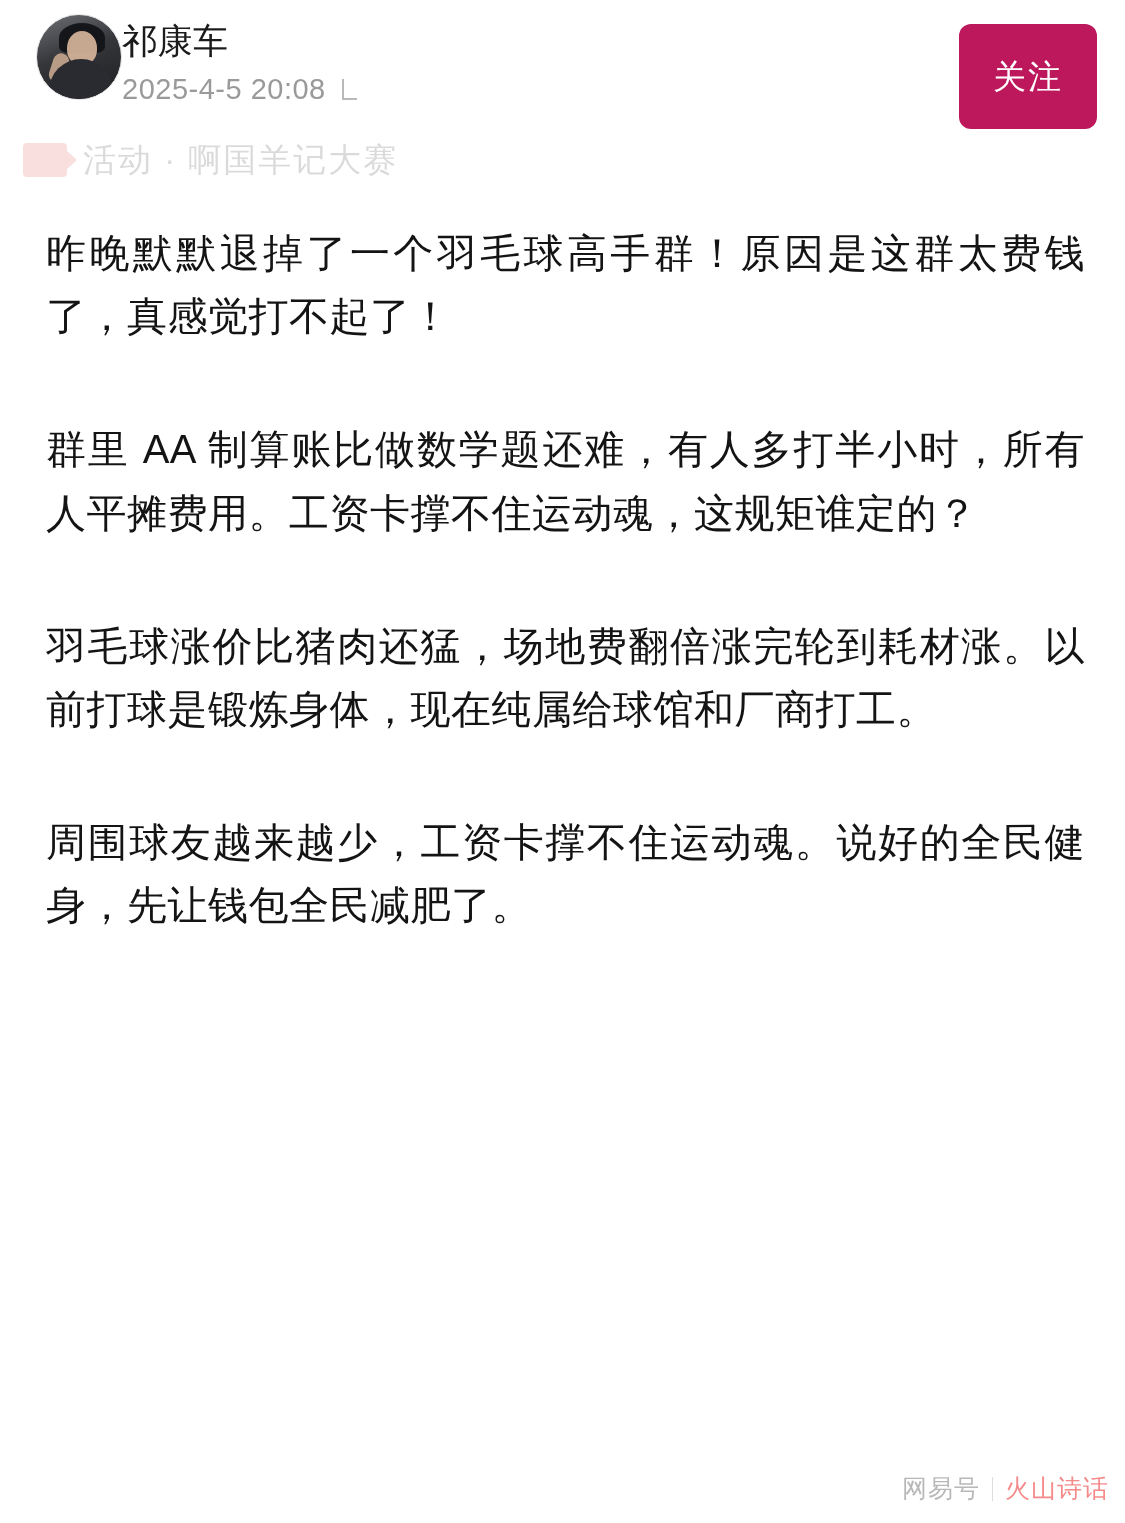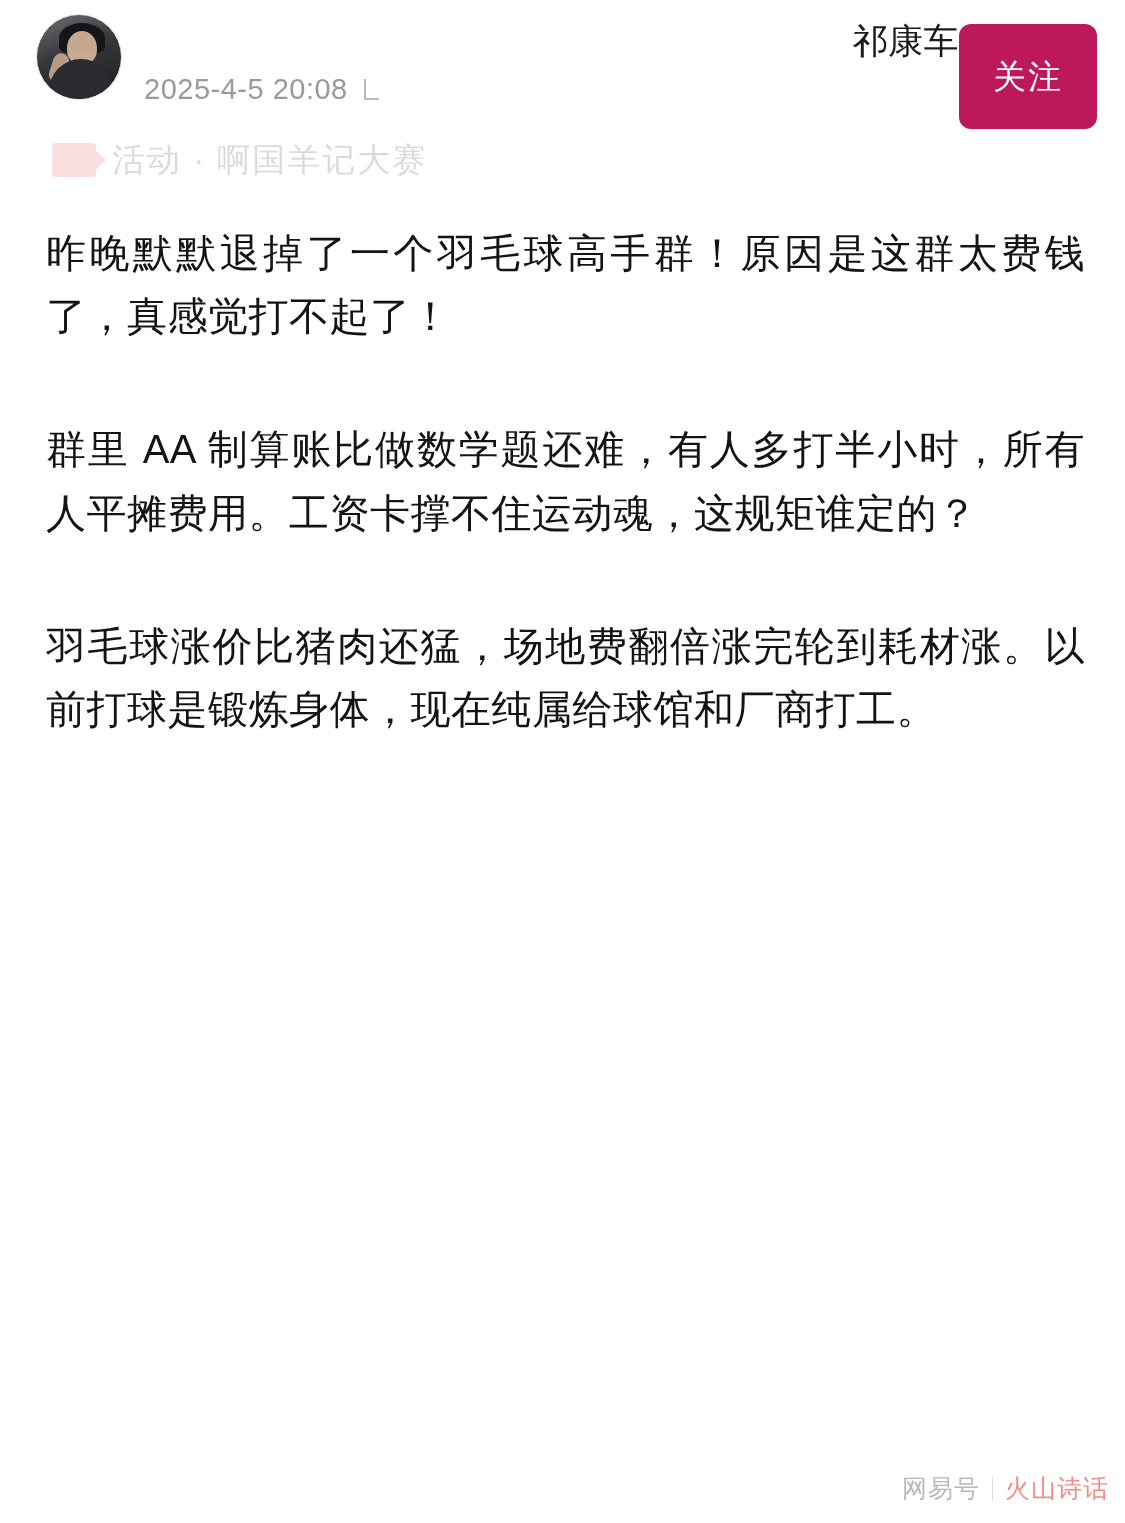--- a/index.html
+++ b/index.html
@@ -74,25 +74,23 @@
     width: 16px;
     height: 30px;
     background: #cfae94;
     border-radius: 10px;
     left: 14px;
     top: 38px;
     transform: rotate(18deg);
     opacity: .85;
   }
   .head-meta {
-    margin-left: 22px;
     padding-top: 6px;
     flex: 1 1 auto;
     min-width: 0;
-    text-align: right;
   }
   .nickname {
     font-size: 35px;
     line-height: 42px;
     color: #1b1b1b;
     font-weight: 500;
     letter-spacing: .5px;
   }
   .sub-line {
     display: flex;
@@ -132,21 +130,21 @@
     padding: 36px 34px;
     border-radius: 12px;
     border: none;
     font-family: inherit;
     letter-spacing: 2px;
     cursor: pointer;
   }
 
   
   .faded-banner {
-    margin: 14px 0 0 52px;
+    margin: 14px 0 0 23px;
     display: flex;
     align-items: center;
     height: 56px;
     opacity: .18;
     filter: blur(0.4px);
     user-select: none;
   }
   .banner-flag {
     width: 44px;
     height: 34px;
@@ -242,20 +240,21 @@
 
   <div class="faded-banner">
     <span class="banner-flag"></span>
     <span class="banner-text">活动 · 啊国羊记大赛</span>
   </div>
 
   <div class="article">
     <p>昨晚默默退掉了一个羽毛球高手群！原因是这群太费钱了，真感觉打不起了！</p>
     <p>群里 AA 制算账比做数学题还难，有人多打半小时，所有人平摊费用。工资卡撑不住运动魂，这规矩谁定的？</p>
     <p>羽毛球涨价比猪肉还猛，场地费翻倍涨完轮到耗材涨。以前打球是锻炼身体，现在纯属给球馆和厂商打工。</p>
+    <p>周围球友越来越少，工资卡撑不住运动魂。说好的全民健身，先让钱包全民减肥了。</p>
   </div>
 
   <div class="watermark">
     <span class="wm-brand">网易号</span>
     <span class="wm-sep"></span>
     <span class="wm-author">火山诗话</span>
   </div>
 
 </div>
 

